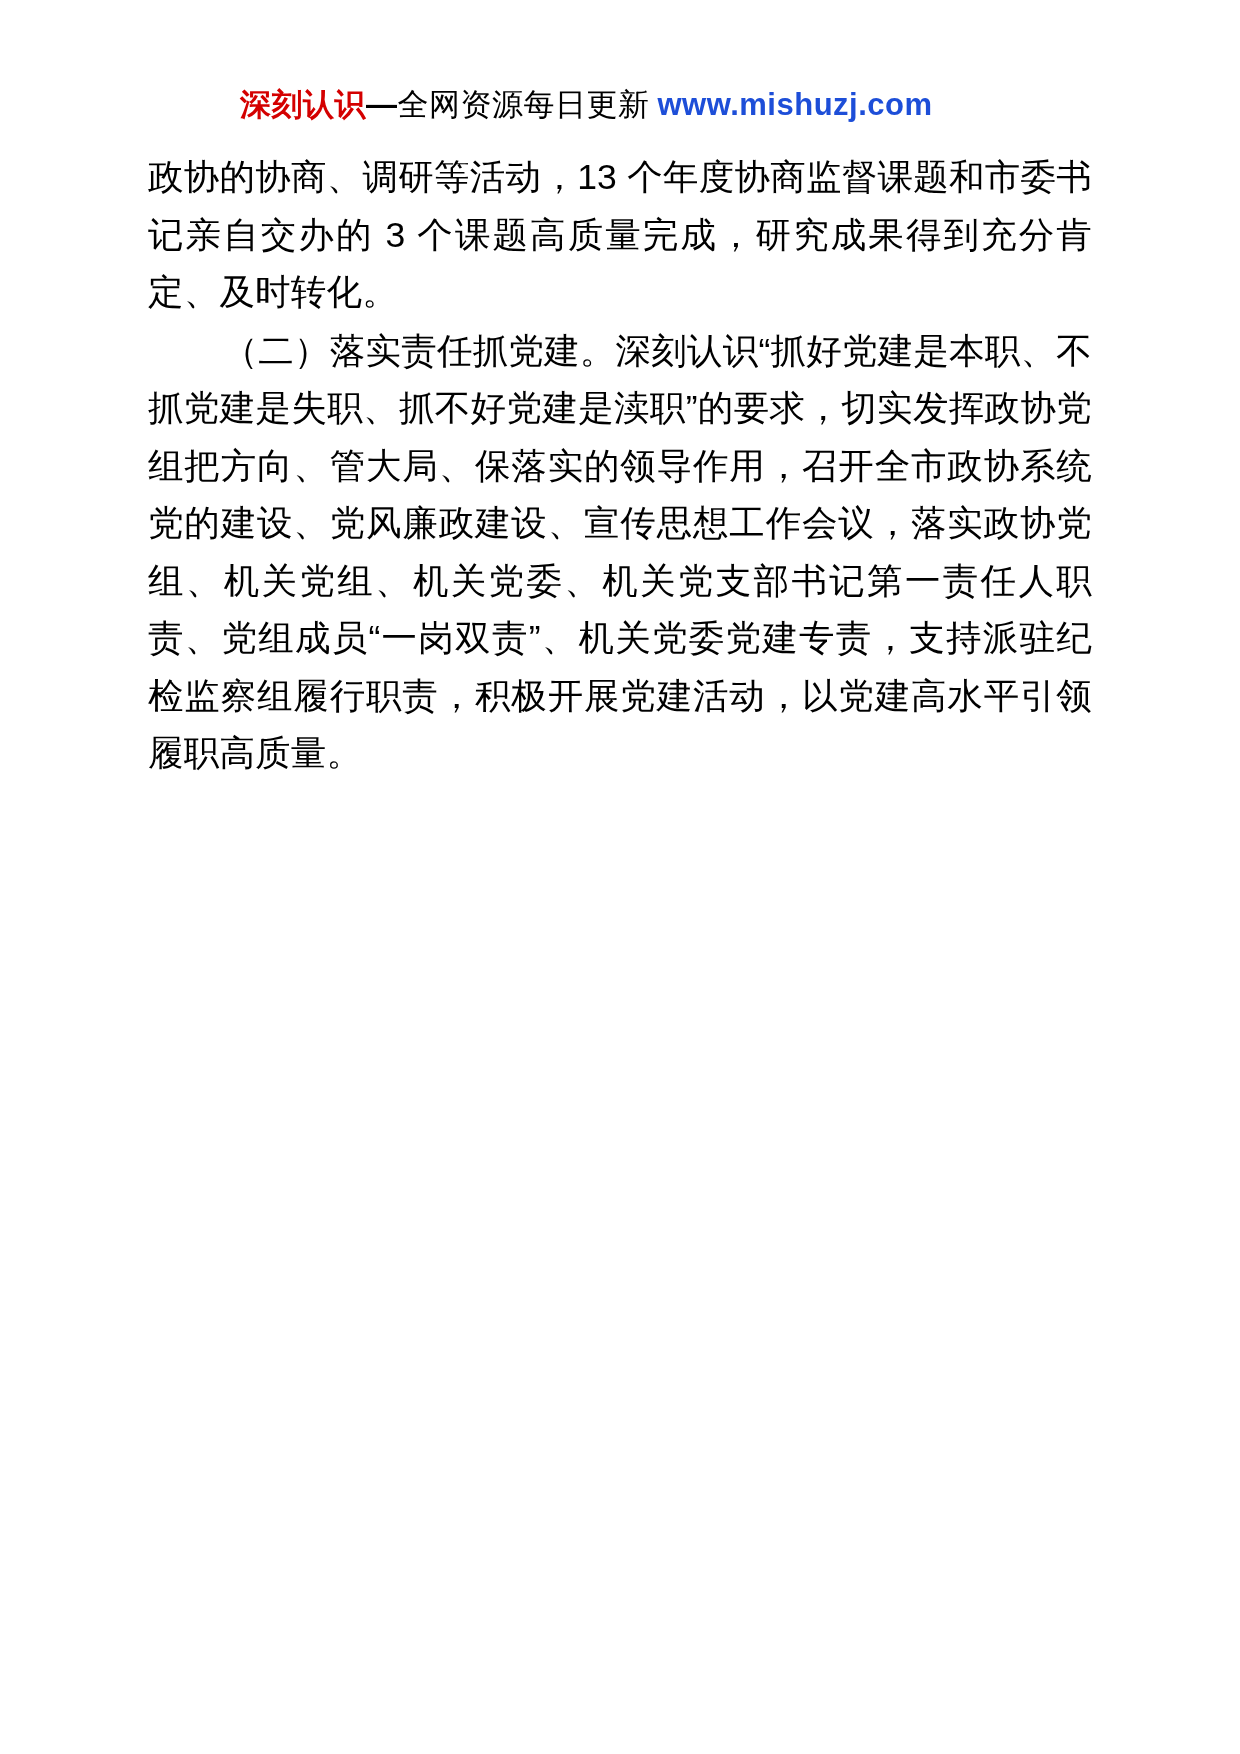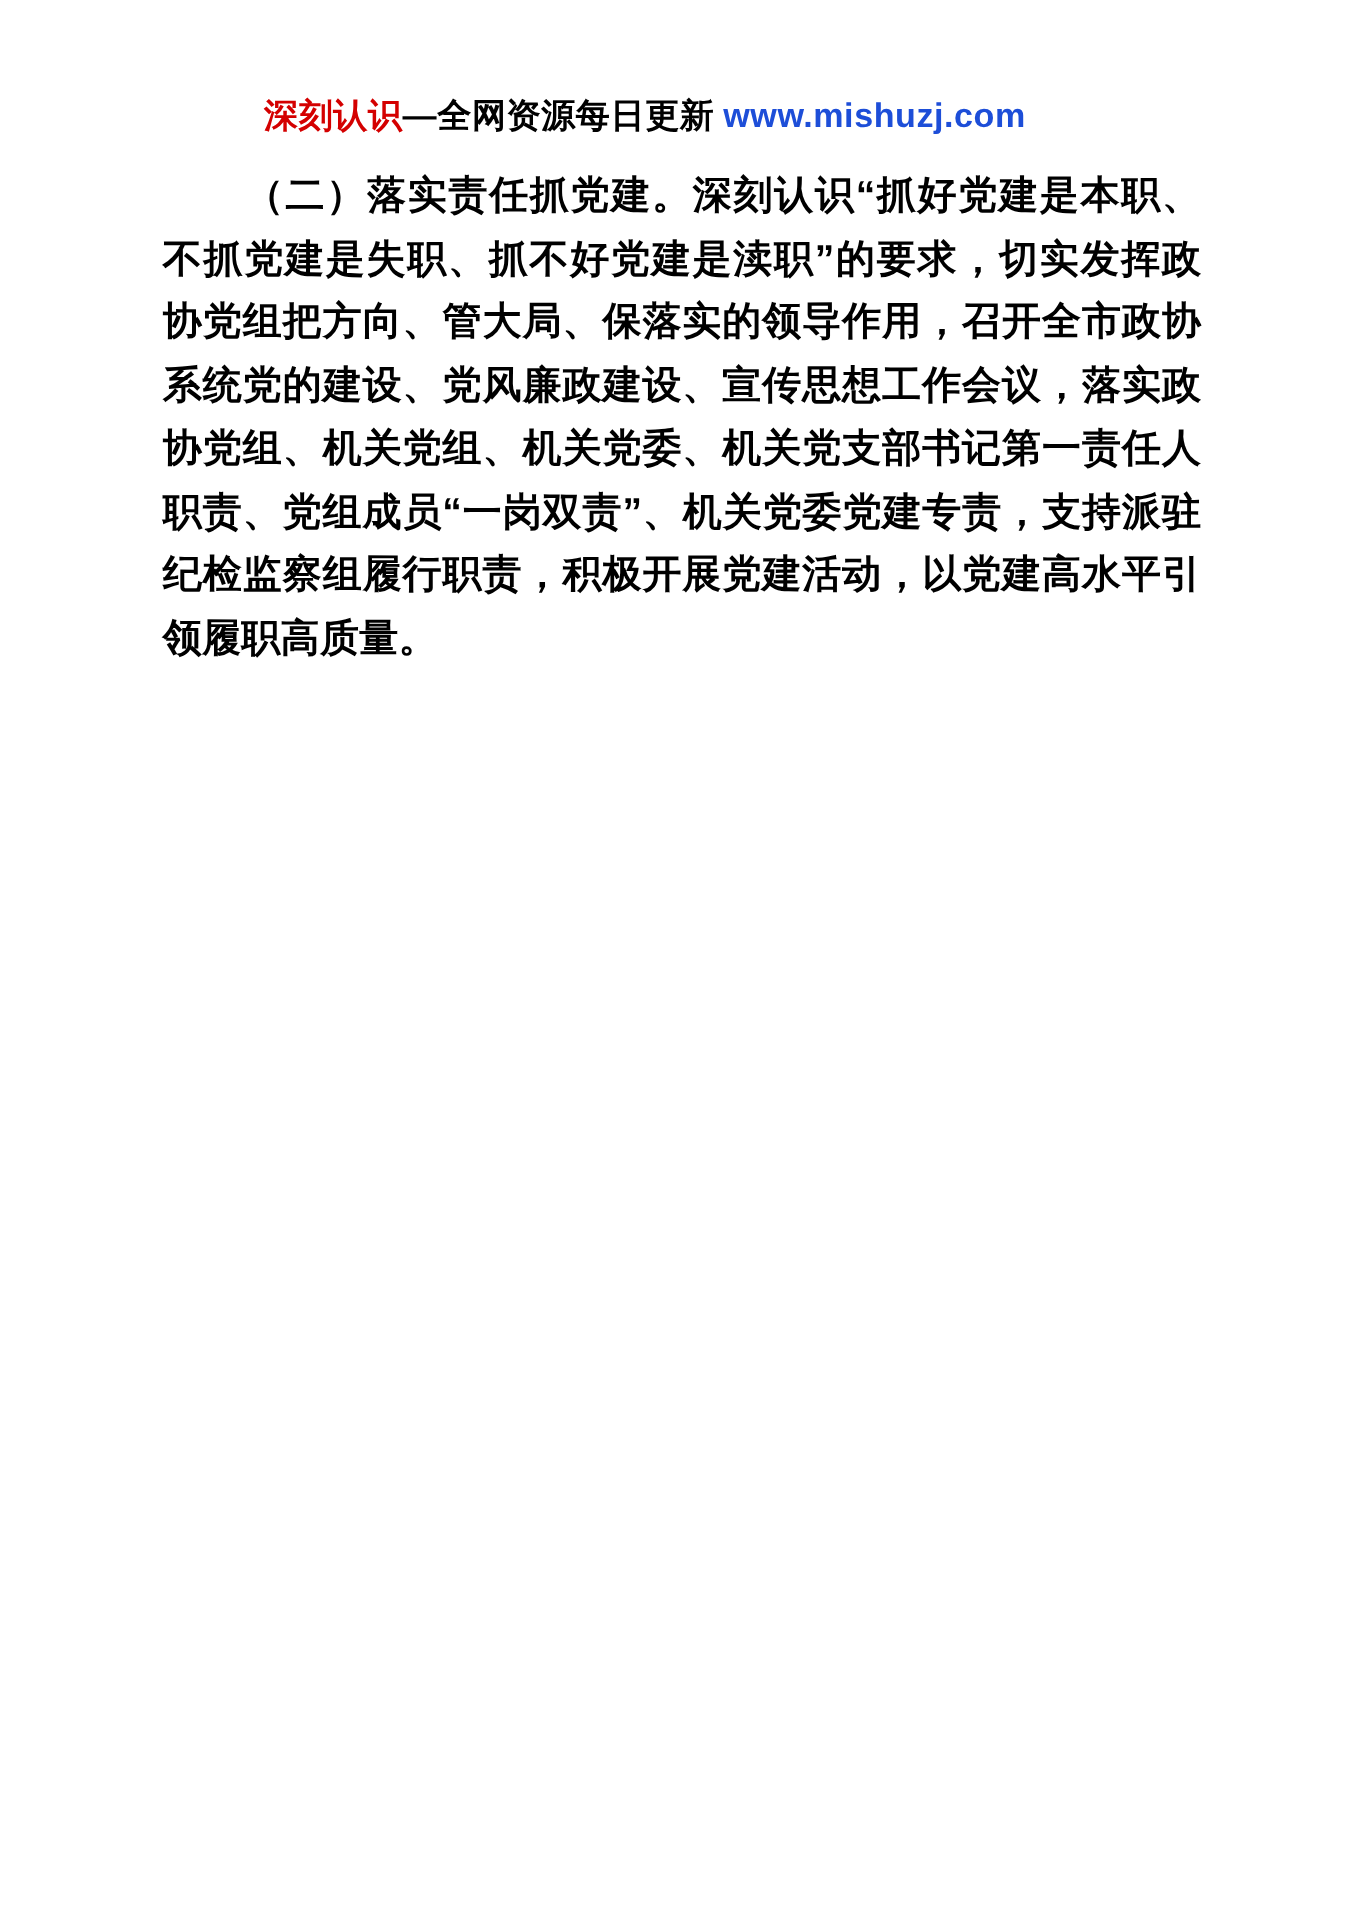--- a/index.html
+++ b/index.html
@@ -34,49 +34,49 @@
   .wm-brand {
     color: #d40000;
     font-weight: bold;
   }
   .wm-dash {
     color: #000000;
     font-weight: bold;
   }
   .wm-text {
     color: #000000;
-    font-weight: bold;
+    font-weight: normal;
   }
   .wm-url {
     color: #1d4ed8;
     font-weight: bold;
     margin-left: 8px;
   }
   .doc-body {
     font-size: 35.5px;
     line-height: 1.62;
     text-align: justify;
     text-justify: inter-ideograph;
     letter-spacing: 0.2px;
   }
   .para {
     margin: 0 0 1px 0;
     text-indent: 0;
   }
   .para.indent {
     text-indent: 2.1em;
-    font-weight: bold;
   }
 </style>
 </head>
 <body>
 
 <div class="page">
 
   <div class="watermark">
     <span class="wm-brand">深刻认识</span><span class="wm-dash">—</span><span class="wm-text">全网资源每日更新</span><span class="wm-url">www.mishuzj.com</span>
   </div>
 
   <div class="doc-body">
+    <p class="para">政协的协商、调研等活动，13 个年度协商监督课题和市委书记亲自交办的 3 个课题高质量完成，研究成果得到充分肯定、及时转化。</p>
     <p class="para indent">（二）落实责任抓党建。深刻认识“抓好党建是本职、不抓党建是失职、抓不好党建是渎职”的要求，切实发挥政协党组把方向、管大局、保落实的领导作用，召开全市政协系统党的建设、党风廉政建设、宣传思想工作会议，落实政协党组、机关党组、机关党委、机关党支部书记第一责任人职责、党组成员“一岗双责”、机关党委党建专责，支持派驻纪检监察组履行职责，积极开展党建活动，以党建高水平引领履职高质量。</p>
   </div>
 
 </div>
 
 </body></html>

